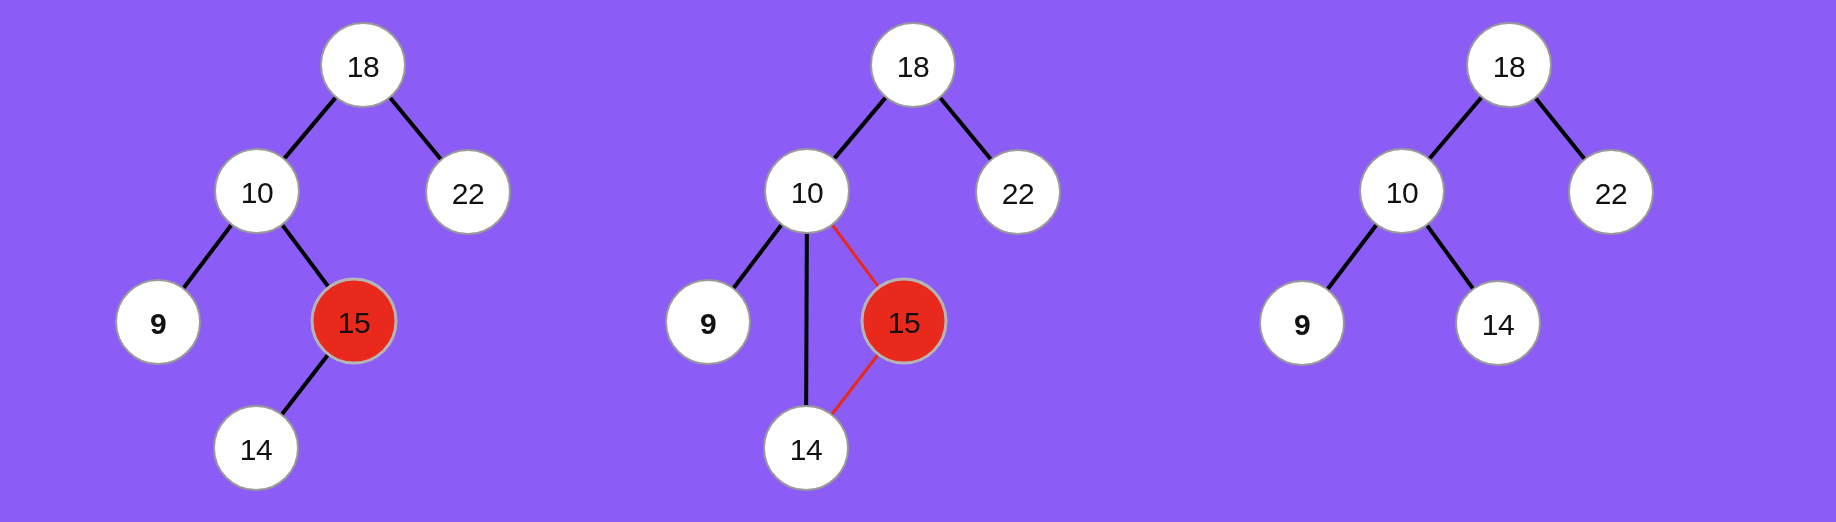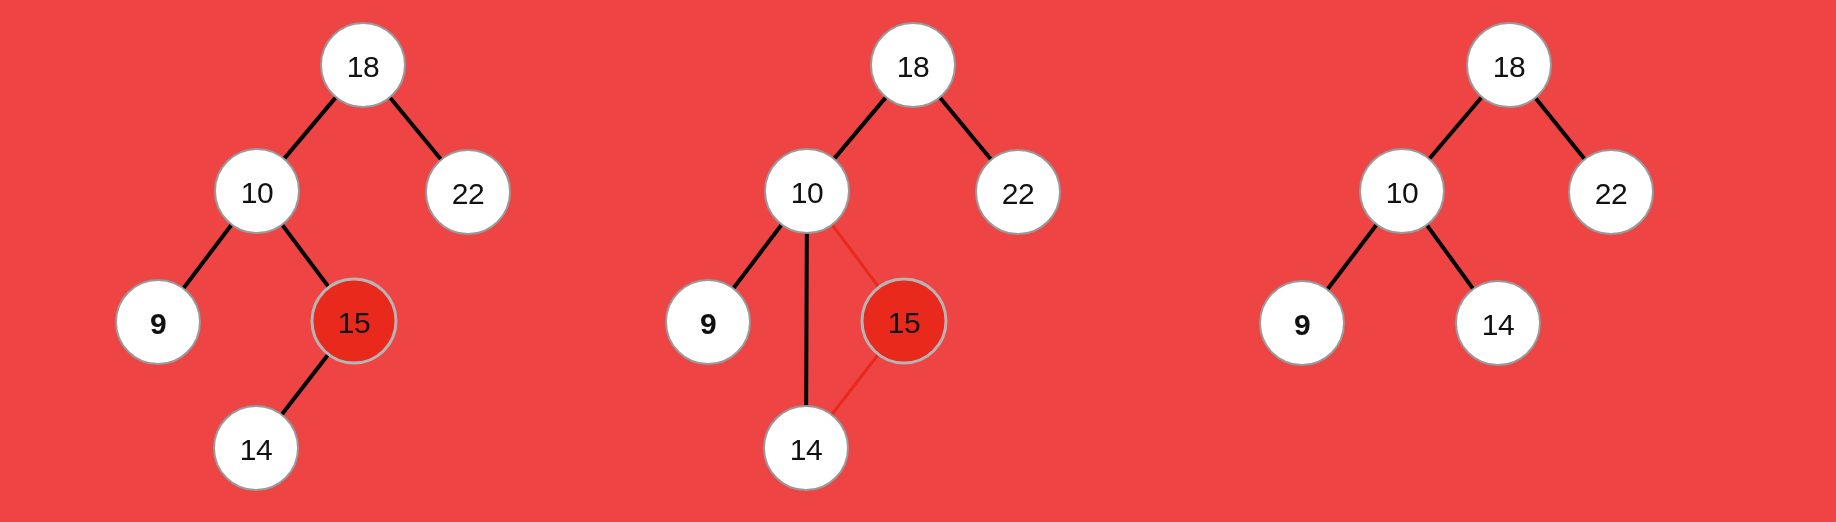--- a/index.html
+++ b/index.html
@@ -8,21 +8,21 @@
     padding: 0;
     background: #ffffff;
   }
   body {
     font-family: "Liberation Sans", sans-serif;
   }
   #figure {
     position: relative;
     width: 1836px;
     height: 522px;
-    background: #ef4444;
+    background: #8b5cf6;
     overflow: hidden;
   }
   #figure svg {
     position: absolute;
     top: 0;
     left: 0;
     width: 1836px;
     height: 522px;
     display: block;
   }

